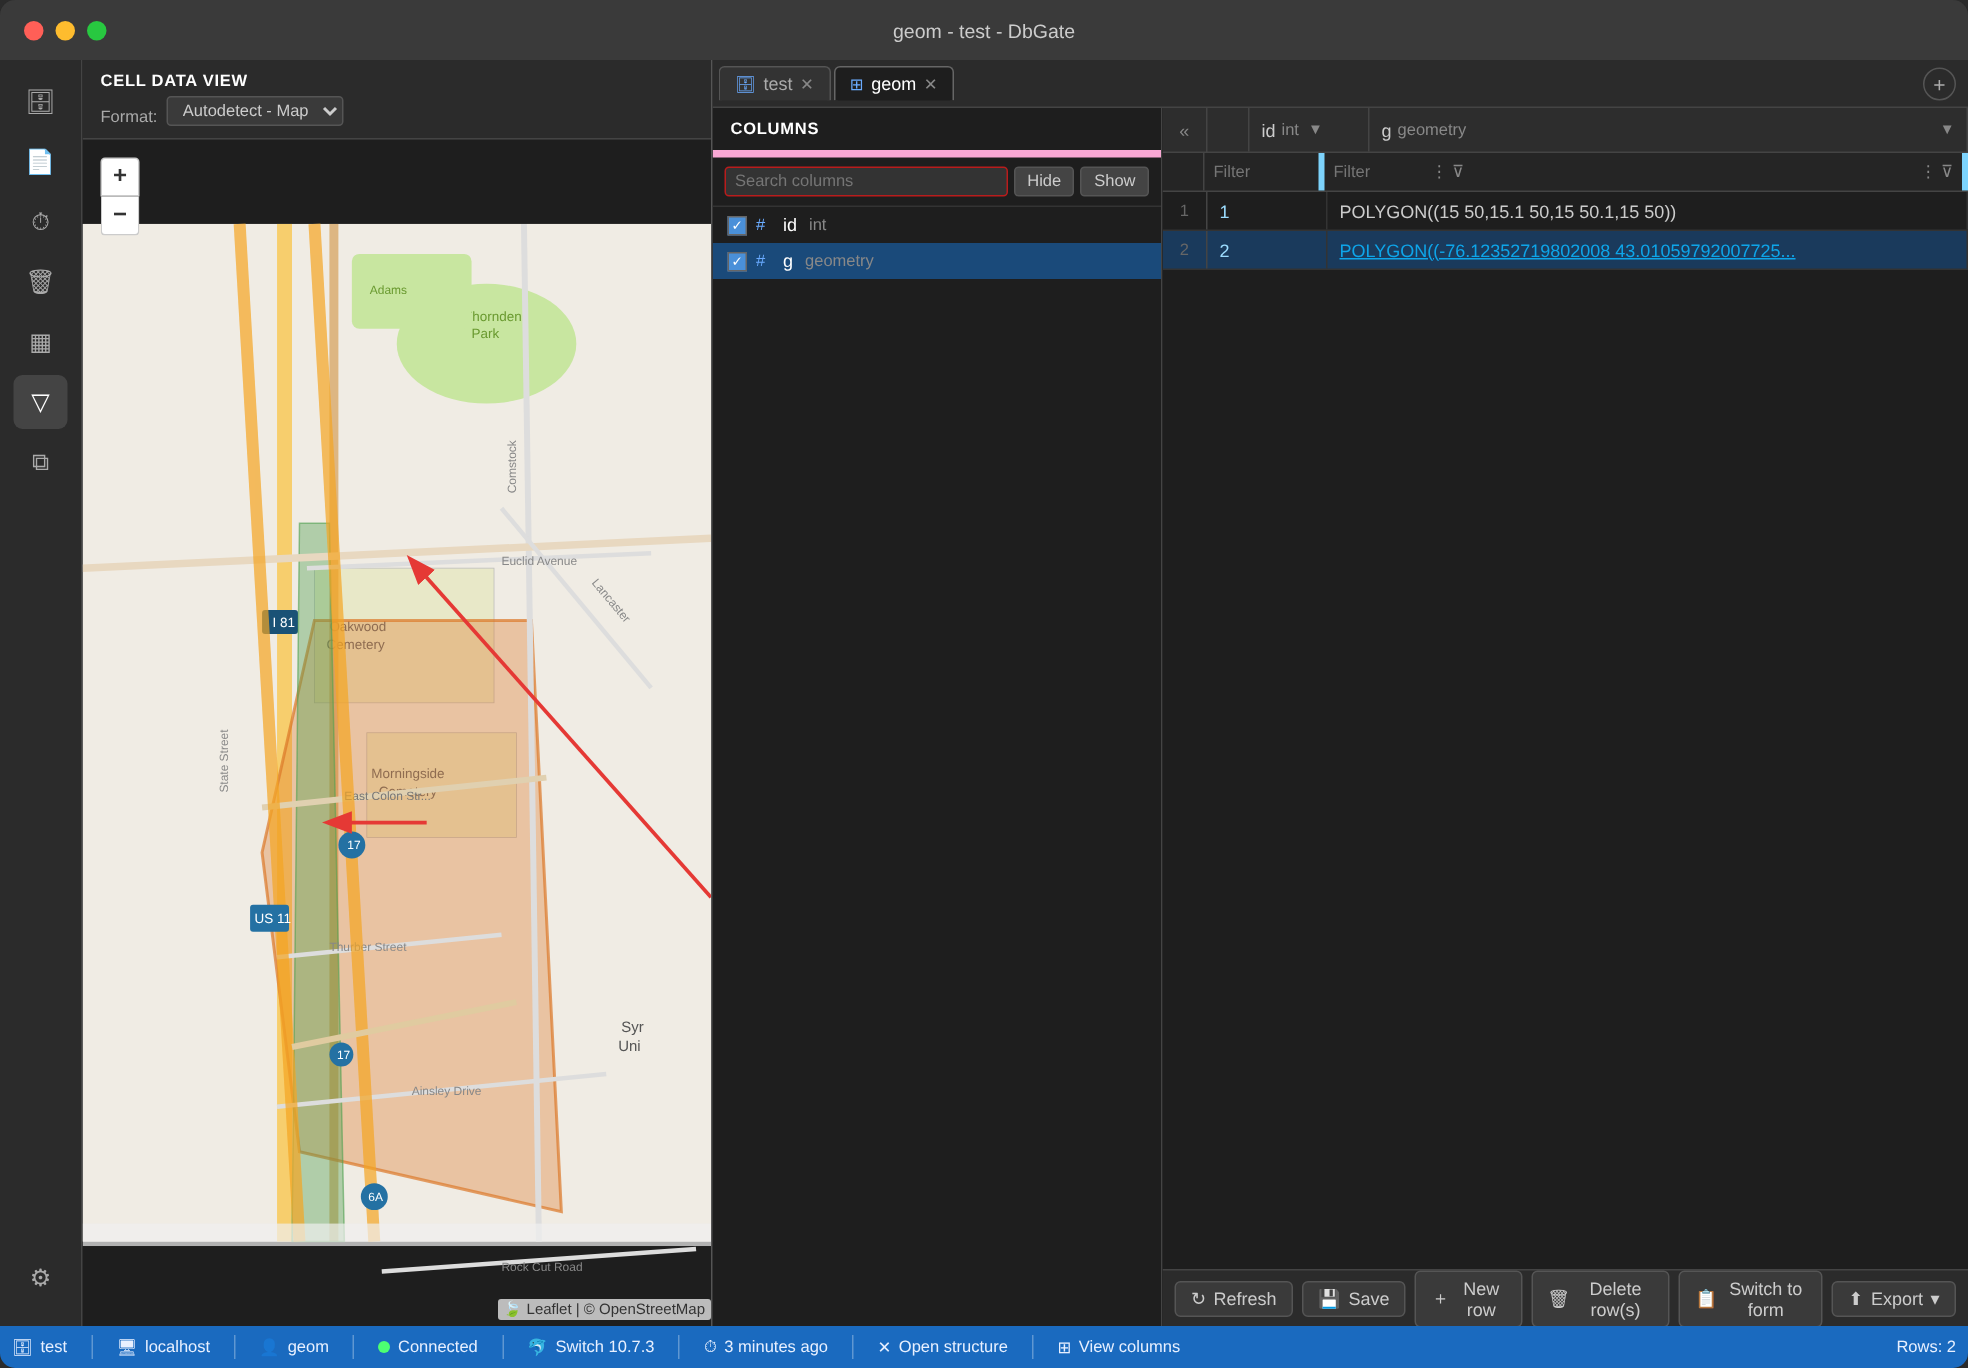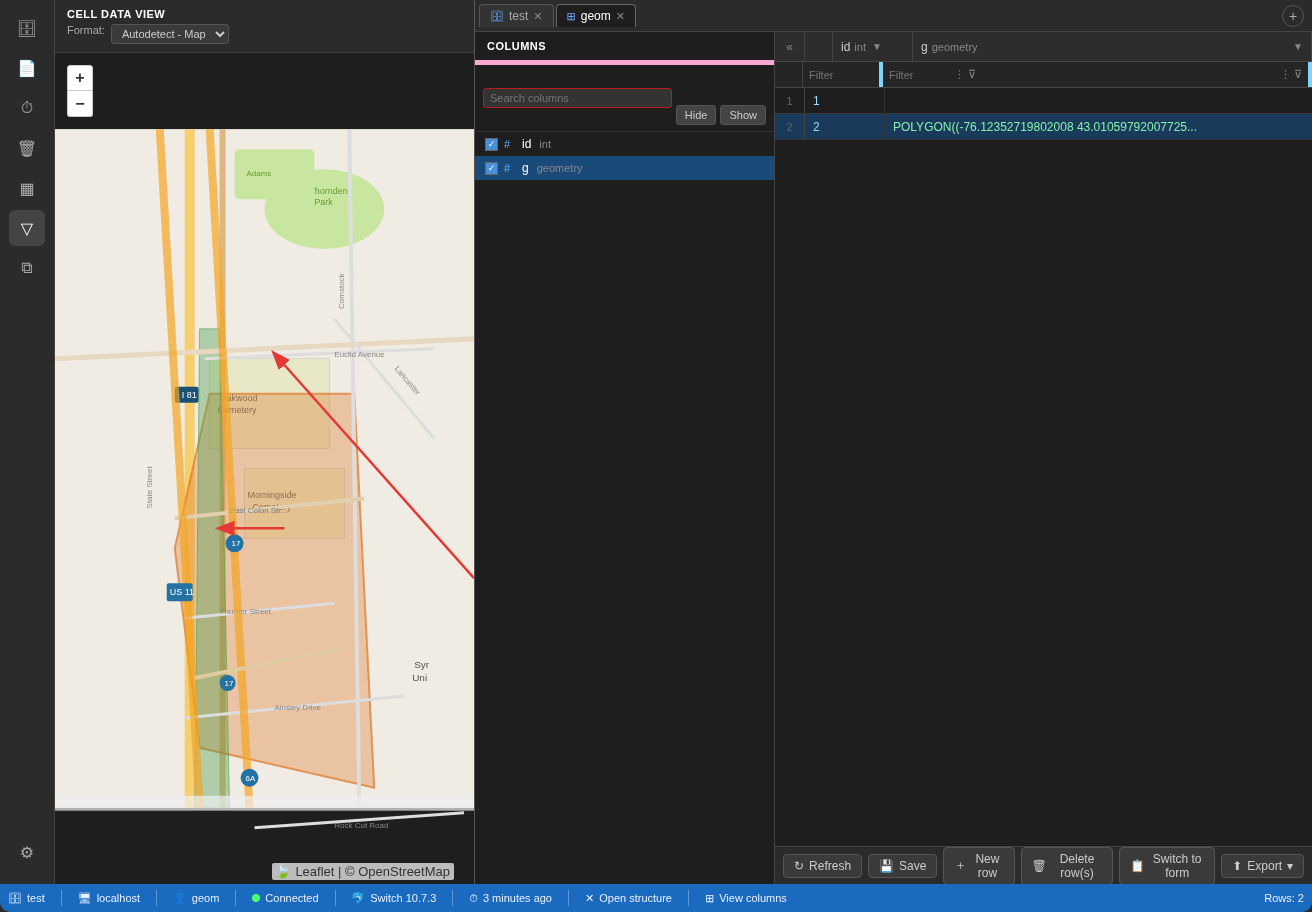--- a/index.html
+++ b/index.html
@@ -26,50 +26,50 @@
 
     
     .content-area { display: flex; flex: 1; overflow: hidden; }
 
     
     .left-panel { width: 420px; display: flex; flex-direction: column; flex-shrink: 0; background: #1e1e1e; border-right: 1px solid #555; }
 
     
     .cell-data-header { padding: 8px 12px; background: #2b2b2b; border-bottom: 1px solid #444; }
     .cell-data-title { font-size: 11px; font-weight: bold; color: #fff; letter-spacing: 0.5px; }
-    .format-row { display: flex; align-items: flex-start; gap: 6px; margin-top: 4px; }
+    .format-row { display: flex; align-items: flex-end; gap: 6px; margin-top: 4px; }
     .format-label { font-size: 11px; color: #aaa; }
     .format-select { background: #3a3a3a; border: 1px solid #555; color: #ccc; font-size: 11px; padding: 2px 6px; border-radius: 3px; cursor: pointer; }
 
     
     .map-container { flex: 1; position: relative; overflow: hidden; }
 
     
     .zoom-controls { position: absolute; top: 12px; left: 12px; z-index: 10; display: flex; flex-direction: column; }
     .zoom-btn { width: 26px; height: 26px; background: #fff; border: 1px solid #ccc; color: #333; font-size: 16px; display: flex; align-items: center; justify-content: center; cursor: pointer; font-weight: bold; }
     .zoom-btn:first-child { border-radius: 3px 3px 0 0; }
     .zoom-btn:last-child { border-radius: 0 0 3px 3px; border-top: none; }
 
     
-    .map-attribution { position: absolute; bottom: 4px; right: 20px; font-size: 13px; color: #333; background: rgba(255,255,255,0.7); padding: 1px 4px; border-radius: 2px; z-index: 10; }
+    .map-attribution { position: absolute; bottom: 4px; right: 0; font-size: 10px; color: #333; background: rgba(255,255,255,0.7); padding: 1px 4px; border-radius: 2px; z-index: 10; }
 
     
     .columns-panel { width: 300px; flex-shrink: 0; background: #1e1e1e; border-right: 1px solid #444; display: flex; flex-direction: column; }
 
     
     .tabs-bar { background: #2b2b2b; display: flex; align-items: center; border-bottom: 1px solid #444; height: 32px; padding: 0 4px; }
     .tab { display: flex; align-items: center; gap: 5px; padding: 4px 10px; border-radius: 4px 4px 0 0; cursor: pointer; font-size: 12px; color: #aaa; background: #333; margin-right: 2px; border: 1px solid #555; border-bottom: none; }
     .tab.active { background: #1e1e1e; color: #fff; border-color: #666; }
     .tab-close { font-size: 11px; color: #888; cursor: pointer; }
     .tab-icon { font-size: 11px; color: #6aabff; }
 
     .columns-header { padding: 8px 12px; font-size: 11px; font-weight: bold; color: #fff; letter-spacing: 0.5px; border-bottom: 5px solid #f9a8d4; }
     .search-columns { padding: 6px 8px; border-bottom: 1px solid #333; display: flex; align-items: center; gap: 4px; }
     .search-input { flex: 1; background: #333; border: 1px solid #b91c1c; color: #ccc; font-size: 11px; padding: 3px 6px; border-radius: 3px; }
-    .search-btn { background: #444; border: 1px solid #555; color: #ccc; font-size: 11px; padding: 3px 8px; border-radius: 3px; cursor: pointer; margin-top: 34px; }
+    .search-btn { background: #444; border: 1px solid #555; color: #ccc; font-size: 11px; padding: 3px 8px; border-radius: 3px; cursor: pointer; }
 
     .column-item { display: flex; align-items: center; gap: 6px; padding: 5px 10px; cursor: pointer; }
     .column-item.selected { background: #1a4a7a; }
     .col-checkbox { width: 13px; height: 13px; border: 1px solid #666; background: #4a90d9; display: flex; align-items: center; justify-content: center; flex-shrink: 0; }
     .col-check { color: #fff; font-size: 9px; }
     .col-icon { color: #6aabff; font-size: 11px; width: 12px; }
     .col-name { color: #fff; font-size: 12px; }
     .col-type { color: #888; font-size: 11px; margin-left: 2px; }
 
     .macros-header { padding: 8px 12px; font-size: 11px; font-weight: bold; color: #fff; letter-spacing: 0.5px; border-top: 1px solid #444; margin-top: auto; }
@@ -112,20 +112,28 @@
     .map-svg { width: 100%; height: 100%; }
 
     
     .add-btn { position: absolute; top: 10px; right: 10px; width: 28px; height: 28px; background: #2b2b2b; border: 1px solid #555; border-radius: 50%; display: flex; align-items: center; justify-content: center; color: #aaa; font-size: 18px; cursor: pointer; }
   </style>
 </head>
 <body>
 
 <div class="window">
 
+  <div class="title-bar">
+    <div class="traffic-lights">
+      <div class="traffic-light tl-red"></div>
+      <div class="traffic-light tl-yellow"></div>
+      <div class="traffic-light tl-green"></div>
+    </div>
+    <span class="title-text">geom - test - DbGate</span>
+  </div>
 
   <div class="main-layout">
 
     <div class="sidebar">
       <div class="sidebar-icon">🗄</div>
       <div class="sidebar-icon">📄</div>
       <div class="sidebar-icon">⏱</div>
       <div class="sidebar-icon">🗑</div>
       <div class="sidebar-icon">▦</div>
       <div class="sidebar-icon active">▽</div>
@@ -344,26 +352,27 @@
                 <span class="filter-icon">⋮</span>
                 <span class="filter-icon">⊽</span>
               </div>
             </div>
 
             <div class="data-rows">
 
               <div class="data-row">
                 <div class="row-num">1</div>
                 <div class="data-cell num" style="width:80px;min-width:80px;">1</div>
+                <div class="data-cell" style="flex:1;">POLYGON((15 50,15.1 50,15 50.1,15 50))</div>
               </div>
 
               <div class="data-row selected">
                 <div class="row-num">2</div>
                 <div class="data-cell num" style="width:80px;min-width:80px;">2</div>
-                <div class="data-cell" style="flex:1;color:#86efac;">POLYGON((-76.12352719802008 43.01059792007725...</div>
+                <div class="data-cell" style="flex:1;color:#0ea5e9;text-decoration:underline;">POLYGON((-76.12352719802008 43.01059792007725...</div>
               </div>
             </div>
 
             <div class="bottom-toolbar">
               <button class="toolbar-btn">
                 <span>↻</span>
                 <span>Refresh</span>
               </button>
               <button class="toolbar-btn">
                 <span>💾</span>

